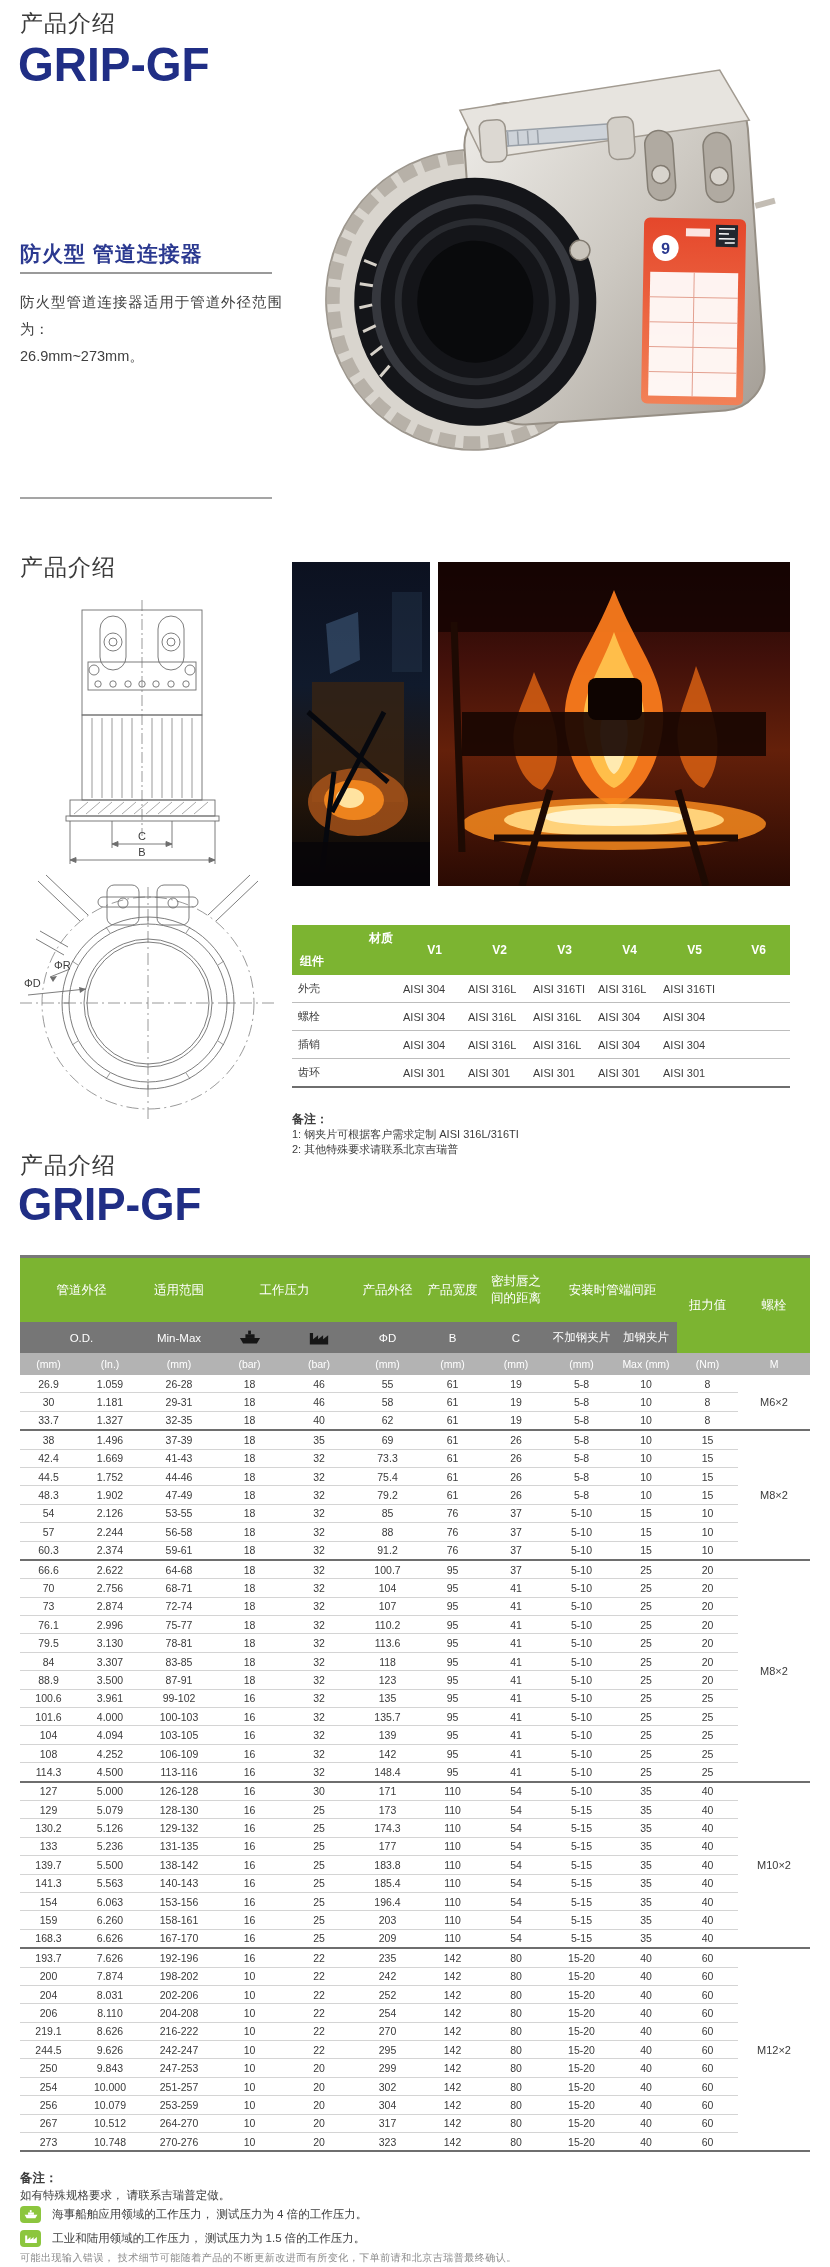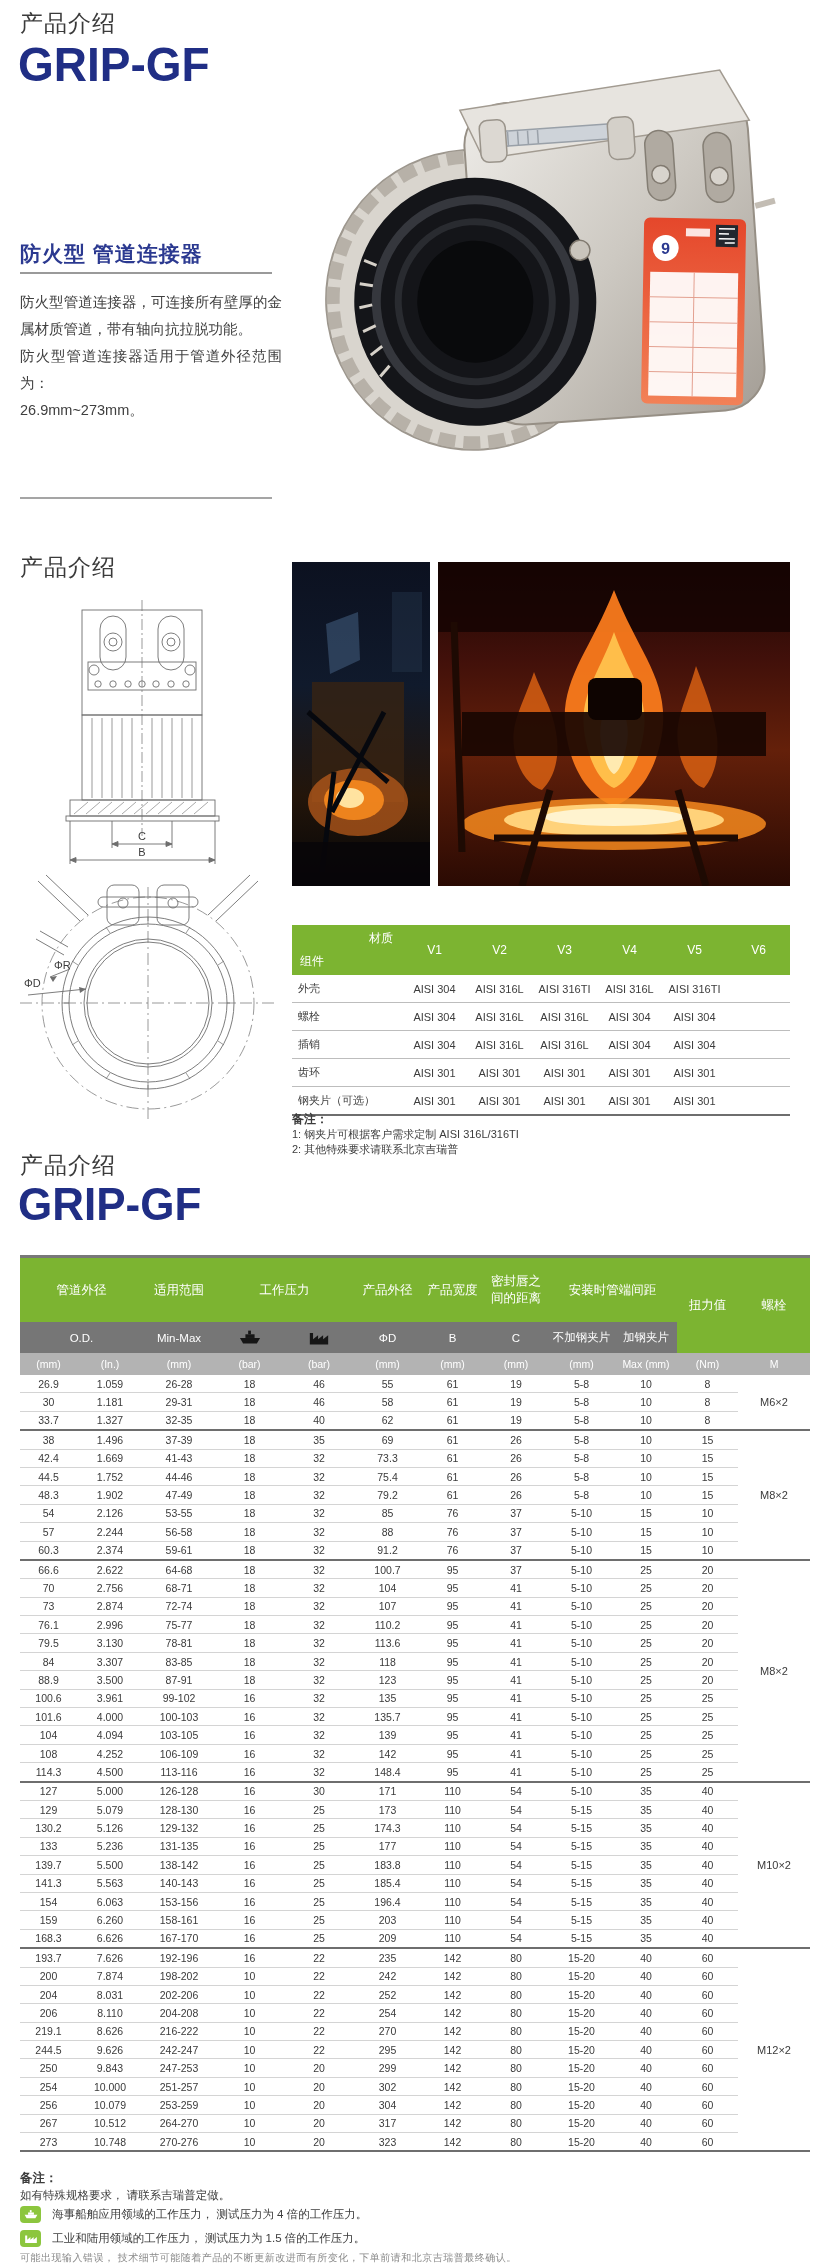--- a/index.html
+++ b/index.html
@@ -16,22 +16,22 @@
 
   
   .photo1{left:292px;top:562px;width:138px;height:324px;
           background:linear-gradient(#0c1120 0%,#101a2c 38%,#23150a 72%,#050608 100%)}
   .photo2{left:438px;top:562px;width:352px;height:324px;
           background:linear-gradient(#1d0703 0%,#41100a 30%,#64200a 58%,#2a0a03 100%)}
   .photo1 svg,.photo2 svg{display:block;width:100%;height:100%}
 
   
   .mat-table{left:292px;top:925px;width:498px;border-collapse:collapse;table-layout:fixed}
-  .mat-table th{background:#7cb431;color:#fff;font-weight:normal;font-size:12px;height:48px}
-  .mat-table td{font-size:11px;color:#3c3c3c;text-align:center;height:23px;
+  .mat-table th{background:#7cb431;color:#fff;font-weight:bold;font-size:12px;height:48px}
+  .mat-table td{font-size:11px;color:#3c3c3c;text-align:left;height:23px;
                 border-bottom:1px solid #bdbdbd;padding:2px 1px}
   .mat-table tr td:first-child{text-align:left;padding-left:6px}
   .mat-table tr:last-child td{border-bottom:2px solid #6e6e6e}
   .corner{position:relative;
     background-image:linear-gradient(to top right,transparent calc(50% - 1px),
       #d9ecc0 calc(50% - 1px),#d9ecc0 calc(50% + 1px),transparent calc(50% + 1px))}
   .corner .ct{position:absolute;top:5px;right:9px;font-size:12px}
   .corner .cb{position:absolute;bottom:5px;left:8px;font-size:12px}
   .mat-notes{left:292px;top:1112px;font-size:11px;line-height:15px;color:#3c3c3c}
   .mat-notes .t{font-weight:bold;font-size:12px}
@@ -138,21 +138,20 @@
       <rect x="360" y="196" width="24" height="8" fill="#ffffff" opacity="0.85"></rect>
     </g>
   </g>
 </svg>
 </div>
 
 <div class="abs prod-title" style="left:20px;top:240px">防火型 管道连接器</div>
 <div class="abs rule" style="left:20px;top:272px;width:252px"></div>
 
 <div class="abs intro" style="left:20px;top:289px">
-  <p>防火型管道连接器，可连接所有壁厚的金属材质管道，带有轴向抗拉脱功能。</p>
   <p>防火型管道连接器适用于管道外径范围为：</p>
   <p><span class="range-b">26.9mm~273</span><span>mm。</span></p>
 </div>
 
 <div class="abs" style="left:20px;top:497px;width:252px;height:1.5px;background:#a5a5a5"></div>
 
 <div class="abs kicker" style="left:20px;top:552px">产品介绍</div>
 
 <div class="abs drawing" style="left:60px;top:600px">
 <svg viewBox="0 0 165 270" width="165" height="270" fill="none" stroke="#6e6e6e" stroke-width="0.9">
@@ -345,29 +344,20 @@
         <td>插销</td>
         <td>AISI 304</td>
         <td>AISI 316L</td>
         <td>AISI 316L</td>
         <td>AISI 304</td>
         <td>AISI 304</td>
         <td></td>
       </tr>
       <tr>
         <td>齿环</td>
-        <td>AISI 301</td>
-        <td>AISI 301</td>
-        <td>AISI 301</td>
-        <td>AISI 301</td>
-        <td>AISI 301</td>
-        <td></td>
-      </tr>
-      <tr>
-        <td>钢夹片（可选）</td>
         <td>AISI 301</td>
         <td>AISI 301</td>
         <td>AISI 301</td>
         <td>AISI 301</td>
         <td>AISI 301</td>
         <td></td>
       </tr>
     </tbody>
 </table>
 

